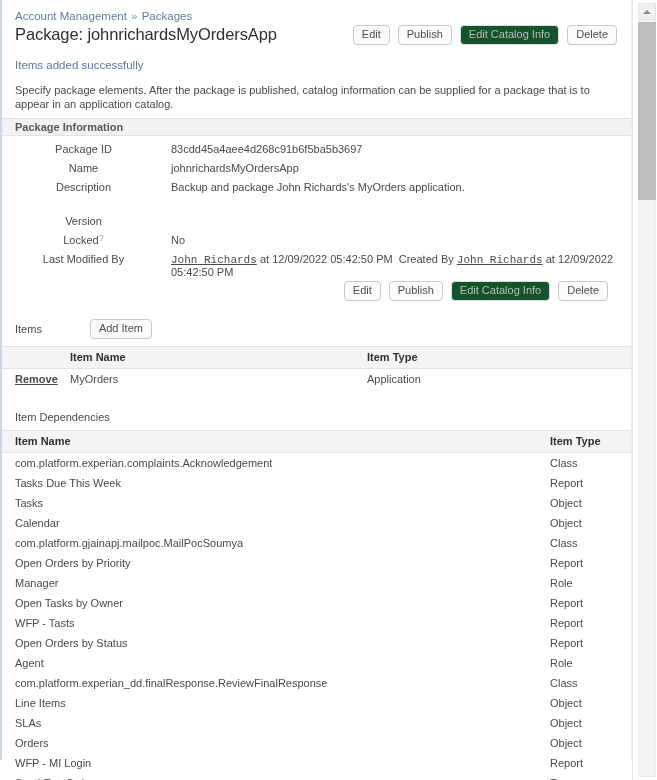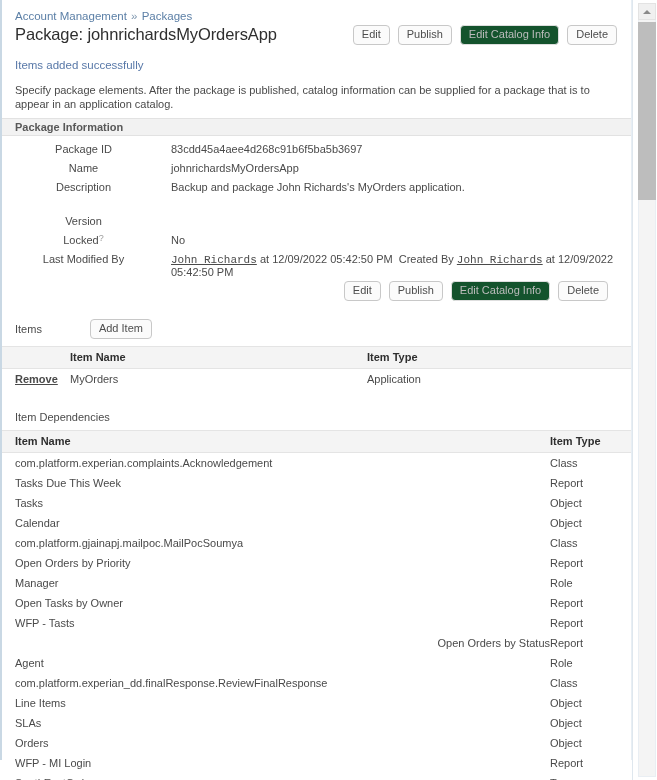--- a/index.html
+++ b/index.html
@@ -428,21 +428,21 @@
           </tr>
           <tr>
             <td class="col-name" style="padding-left: 13px;">Open Tasks by Owner</td>
             <td class="col-type">Report</td>
           </tr>
           <tr>
             <td class="col-name" style="padding-left: 13px;">WFP - Tasts</td>
             <td class="col-type">Report</td>
           </tr>
           <tr>
-            <td class="col-name" style="padding-left: 13px; text-align: right;">Open Orders by Status</td>
+            <td class="col-name" style="padding-left: 13px;">Open Orders by Status</td>
             <td class="col-type">Report</td>
           </tr>
           <tr>
             <td class="col-name" style="padding-left: 13px;">Agent</td>
             <td class="col-type">Role</td>
           </tr>
           <tr>
             <td class="col-name" style="padding-left: 13px;">com.platform.experian_dd.finalResponse.ReviewFinalResponse</td>
             <td class="col-type">Class</td>
           </tr>

